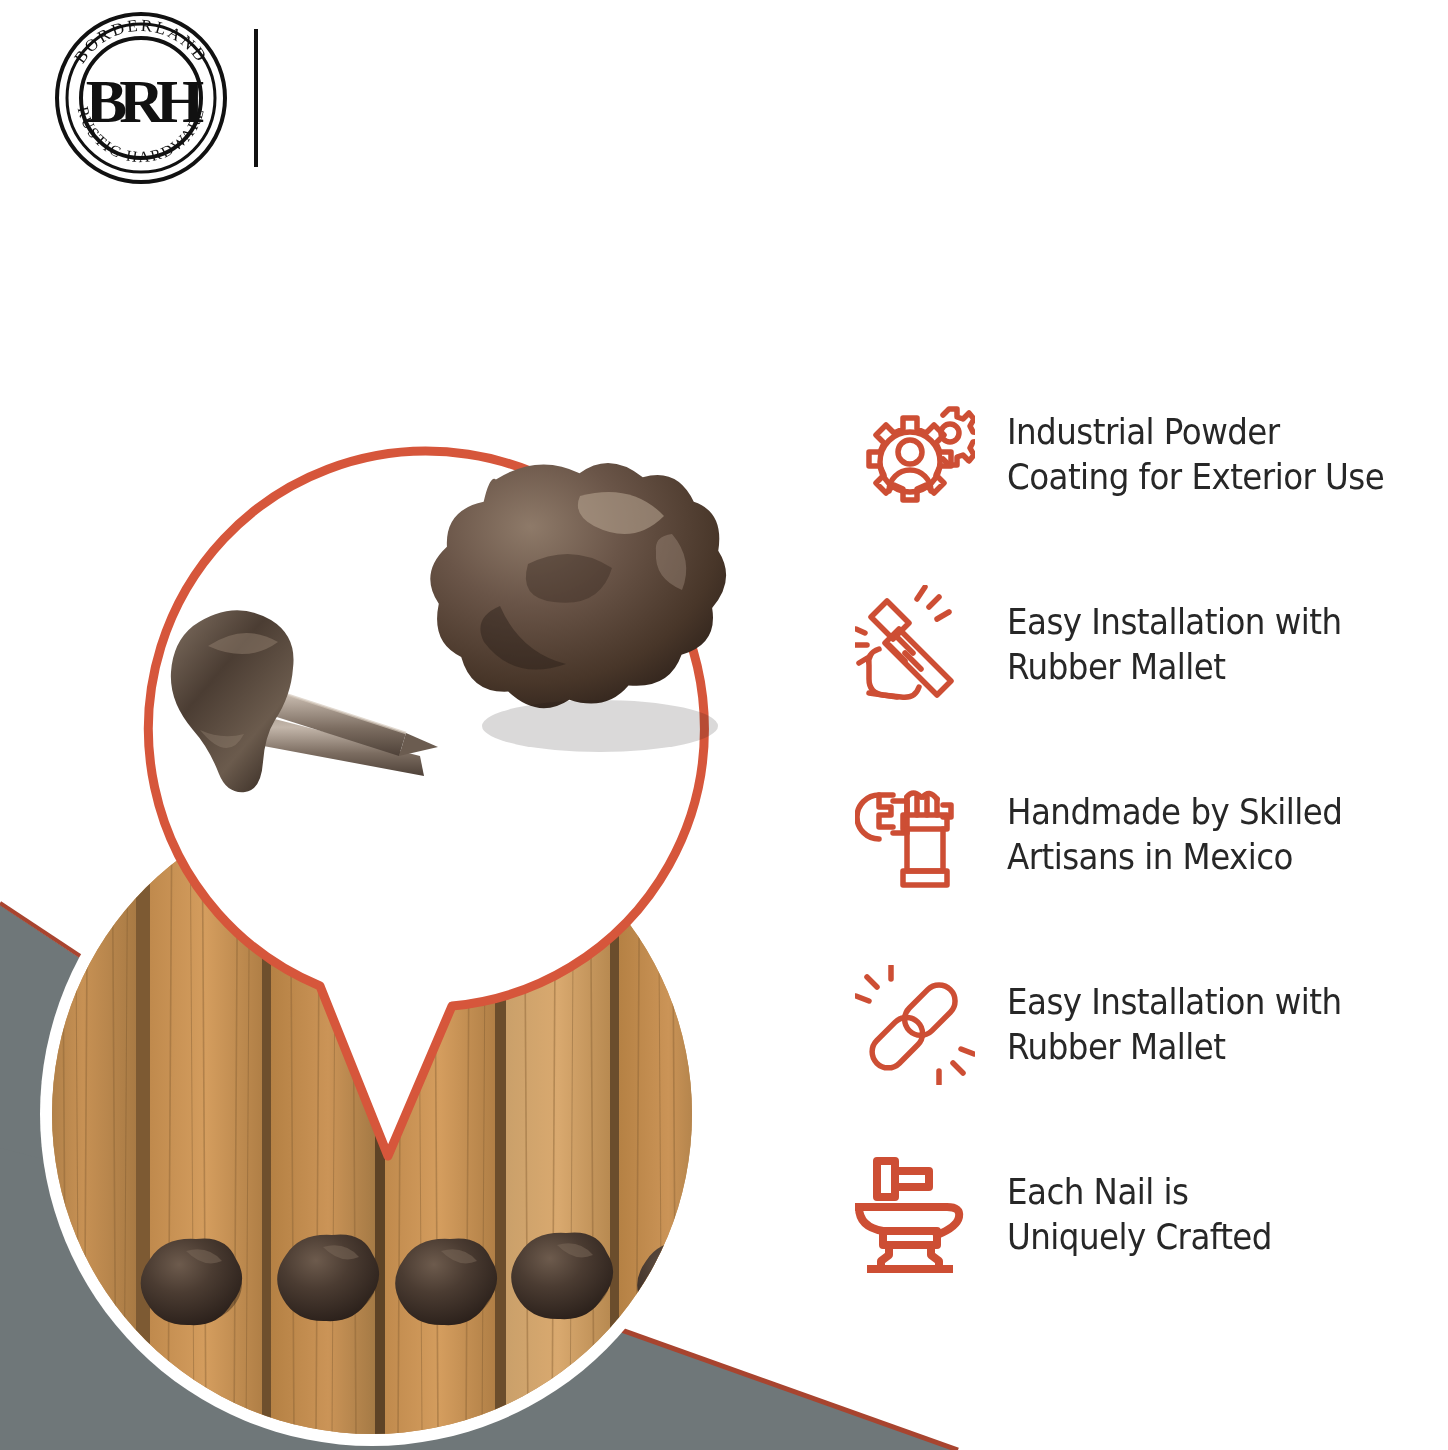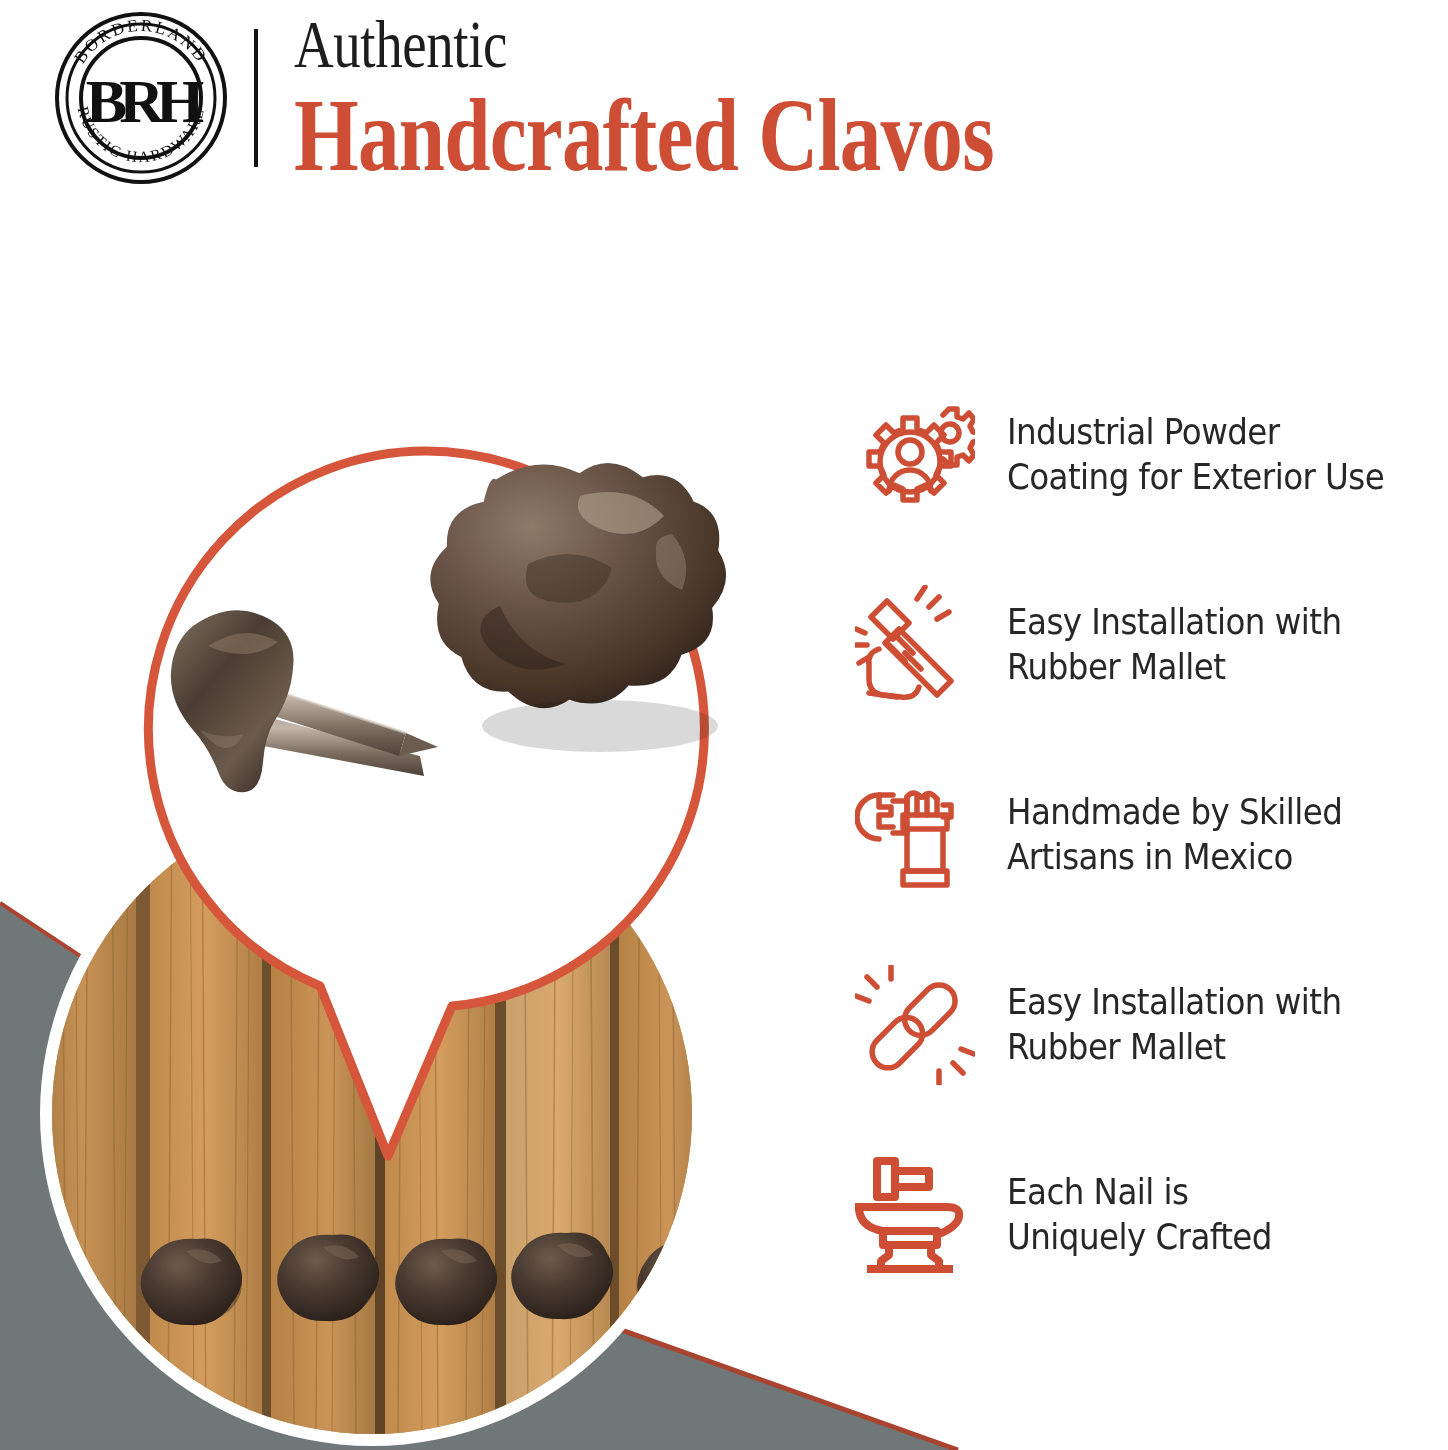--- a/index.html
+++ b/index.html
@@ -98,24 +98,20 @@
       </text>
       <text font-family="Liberation Serif, serif" font-size="15.5" letter-spacing="2.2" fill="#111">
         <textPath href="#arcBot" startOffset="50%" text-anchor="middle">RUSTIC HARDWARE</textPath>
       </text>
       <text x="88" y="112" font-family="Liberation Serif, serif" font-weight="bold" font-size="62" fill="#111" text-anchor="middle" letter-spacing="-8">BRH</text>
     </svg>
   </div>
 
   <div class="divider"></div>
 
-  <div class="title-block">
-    <div class="title-small">Authentic</div>
-    <div class="title-big">Handcrafted Clavos</div>
-  </div>
 </div>
 
 <div class="visual">
   <svg width="830" height="1254" viewBox="0 0 830 1254">
     <defs>
 
       <linearGradient id="wood1" x1="0" y1="0" x2="1" y2="0">
         <stop offset="0%" stop-color="#b9申"></stop>
           <stop offset="100%" stop-color="#c08b4e"></stop>
       </linearGradient>

